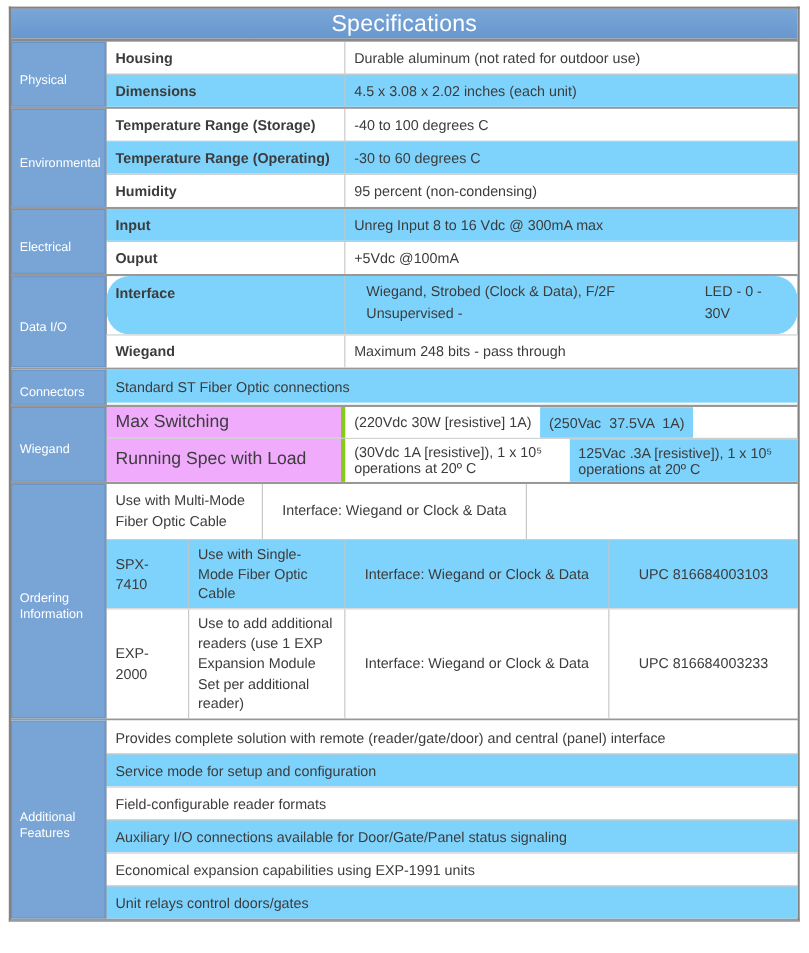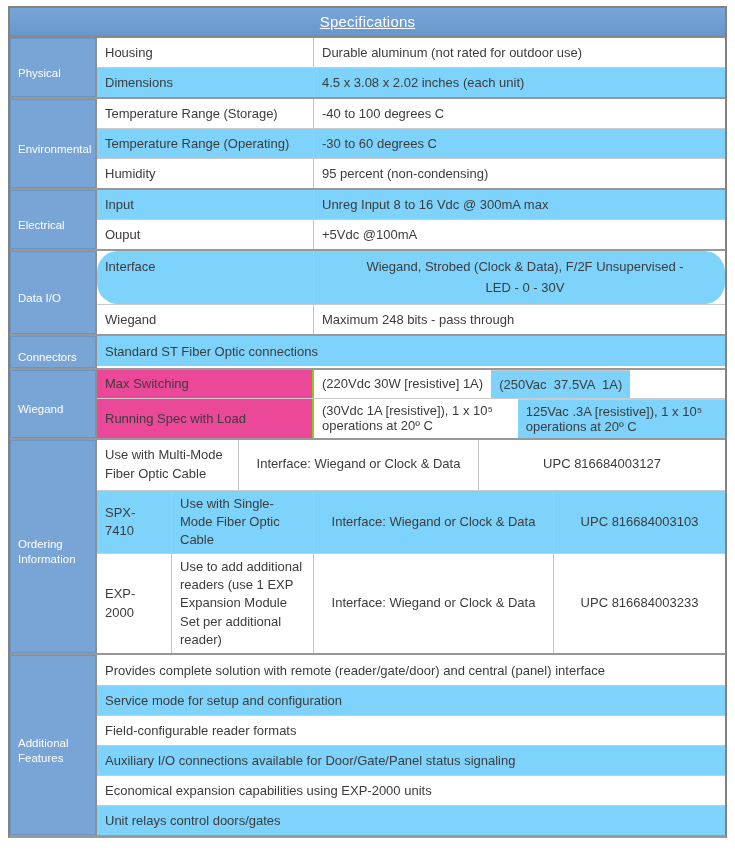--- a/index.html
+++ b/index.html
@@ -1,43 +1,43 @@
 <!DOCTYPE html>
 <html><head>
 <meta charset="utf-8">
 <style>
   html,body{margin:0;padding:0;background:#ffffff;}
   body{width:735px;height:866px;position:relative;font-family:"Liberation Sans","DejaVu Sans",sans-serif;color:#3c3c3c;}
   .spec-table{position:absolute;left:8px;top:6px;width:719px;box-sizing:border-box;
     border:2px solid #828282;border-bottom:3px solid #9a9a9a;background:#fff;}
   .hdr{height:27px;background:#6f9ed3;display:flex;align-items:center;justify-content:center;
-    color:#fff;font-size:15px;letter-spacing:.2px;border-bottom:3px solid #8a8a8a;
-    background:linear-gradient(#79a6d8,#6897cf);text-decoration:underline;}
+    color:#fff;font-size:21px;letter-spacing:.2px;border-bottom:3px solid #8a8a8a;
+    background:linear-gradient(#79a6d8,#6897cf);}
   .section{display:flex;align-items:stretch;}
   .section + .section{border-top:2px solid #989898;}
   .cat{flex:0 0 87px;box-sizing:border-box;background:#78a4d6;color:#fff;font-size:11.5px;line-height:1.35;
     display:flex;align-items:center;padding:14px 2px 2px 8px;border-right:1px solid #909090;
     box-shadow:inset 0 0 0 1px rgba(60,100,150,.25);}
   .content{flex:1;display:flex;flex-direction:column;min-width:0;}
   .row{display:flex;align-items:stretch;min-height:29px;}
   .row + .row, .frow + .frow, .grp + .grp, .orow + .orow{border-top:1px solid #cbcbcb;}
   .w{background:#ffffff;}
   .g{background:#7dd3fc;}
   .cell{box-sizing:border-box;display:flex;align-items:center;font-size:13px;padding:4px 8px;}
-  .lbl{flex:0 0 217px;border-right:1px solid #c4c4c4;}
+  .lbl{flex:0 0 217px;border-right:1px solid #c4c4c4;font-weight:bold;}
   .val{flex:1;white-space:pre-wrap;}
   .tall{min-height:53px;border-radius:21px;}
   .top{align-items:flex-start;padding-top:8px;}
-  .col2{flex-direction:column;align-items:center;justify-content:center;line-height:1.55;margin-left:11px;}
+  .col2{flex-direction:row;align-items:flex-start;justify-content:center;line-height:1.55;margin-left:11px;}
   .col2 span{display:block;}
   .frow{box-sizing:border-box;display:flex;align-items:center;min-height:30px;font-size:13px;padding:4px 8px;}
   
   .grp{display:flex;align-items:stretch;}
-  .glbl{flex:0 0 217px;box-sizing:border-box;display:flex;align-items:center;font-size:13px;
-    padding:4px 8px;border-right:2px solid #84cc16;background:#ec4899;}
+  .glbl{flex:0 0 217px;box-sizing:border-box;display:flex;align-items:center;font-size:16px;
+    padding:4px 8px;border-right:4px solid #84cc16;background:#f0abfc;}
   .gvals{flex:1;display:flex;flex-direction:row;min-width:0;}
   .gval{box-sizing:border-box;display:flex;align-items:center;min-height:28px;font-size:13px;padding:4px 8px;white-space:pre-wrap;}
   .gval + .gval{border-top:1px solid #cbcbcb;}
   
   .orow{display:flex;align-items:stretch;}
   .ocell{box-sizing:border-box;display:flex;align-items:center;font-size:13px;padding:4px 8px;line-height:1.4;}
   .model{flex:0 0 75px;border-right:1px solid #c4c4c4;}
   .desc{flex:0 0 142px;border-right:1px solid #c4c4c4;}
   .iface{flex:0 0 240px;border-right:1px solid #c4c4c4;justify-content:center;text-align:center;}
   .upc{flex:1;justify-content:center;text-align:center;}
@@ -143,21 +143,20 @@
       </div>
     </div>
   </div>
 
   <div class="section">
     <div class="cat">Ordering Information</div>
     <div class="content">
       <div class="orow w oh1">
         <div class="ocell desc">Use with Multi-Mode Fiber Optic Cable</div>
         <div class="ocell iface">Interface: Wiegand or Clock &amp; Data</div>
-        <div class="ocell upc">UPC 816684003127</div>
       </div>
       <div class="orow g oh2">
         <div class="ocell model">SPX-7410</div>
         <div class="ocell desc">Use with Single-Mode Fiber Optic Cable</div>
         <div class="ocell iface">Interface: Wiegand or Clock &amp; Data</div>
         <div class="ocell upc">UPC 816684003103</div>
       </div>
       <div class="orow w oh3">
         <div class="ocell model">EXP-2000</div>
         <div class="ocell desc">Use to add additional readers (use 1 EXP Expansion Module Set per additional reader)</div>
@@ -176,21 +175,21 @@
       <div class="frow g">
         <span>Service mode for setup and configuration</span>
       </div>
       <div class="frow w">
         <span>Field-configurable reader formats</span>
       </div>
       <div class="frow g">
         <span>Auxiliary I/O connections available for Door/Gate/Panel status signaling</span>
       </div>
       <div class="frow w">
-        <span>Economical expansion capabilities using EXP-2000 units</span>
+        <span>Economical expansion capabilities using EXP-1991 units</span>
       </div>
       <div class="frow g">
         <span>Unit relays control doors/gates</span>
       </div>
     </div>
   </div>
 
 </div>
 
 </body></html>

